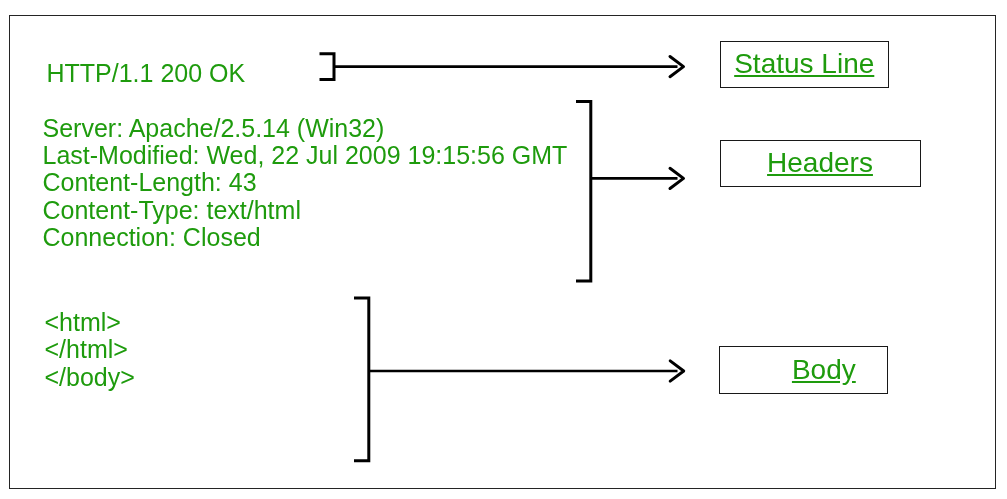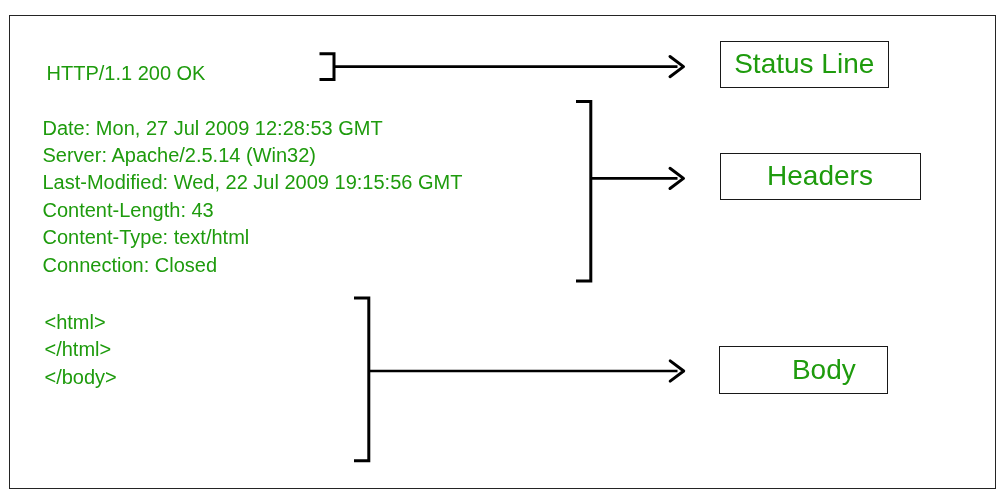--- a/index.html
+++ b/index.html
@@ -25,21 +25,21 @@
     left: 8.5px;
     top: 15px;
     width: 987px;
     height: 474px;
     border: 1.5px solid var(--frame-border);
     background: transparent;
   }
   .green-text {
     position: absolute;
     color: var(--green);
-    font-size: 20px;
+    font-size: 25px;
     line-height: 27.4px;
     white-space: nowrap;
   }
   .green-text > div { white-space: nowrap; }
   #status-text { left: 46.5px; top: 60px; }
   #headers-text { left: 42.5px; top: 114.5px; }
   #body-text { left: 44.5px; top: 309px; }
   .pointer-svg {
     position: absolute;
     left: 0; top: 0;
@@ -56,35 +56,35 @@
   .chevron { stroke-width: 3; stroke-linecap: round; stroke-linejoin: round; }
   .label-box {
     position: absolute;
     border: 1.5px solid var(--box-border);
     background: var(--bg);
     display: flex;
     align-items: center;
     justify-content: center;
     color: var(--green);
     font-size: 28px;
+    text-decoration: underline;
   }
   #status-box { left: 719.5px; top: 40.5px; width: 169.5px; height: 47.5px; }
-  #headers-box { left: 719.5px; top: 153px; width: 201px; height: 46.8px; }
+  #headers-box { left: 719.5px; top: 140px; width: 201px; height: 46.8px; }
   #body-box   { left: 718.7px; top: 346.4px; width: 169.3px; height: 47.3px; padding-left: 41px; }
 </style>
 </head>
 <body>
 
 <div class="canvas">
   <div class="frame"></div>
 
   <div class="green-text" id="status-text">HTTP/1.1 200 OK</div>
 
   <div class="green-text" id="headers-text">
-    <div>Date: Mon, 27 Jul 2009 12:28:53 GMT</div>
     <div>Server: Apache/2.5.14 (Win32)</div>
     <div>Last-Modified: Wed, 22 Jul 2009 19:15:56 GMT</div>
     <div>Content-Length: 43</div>
     <div>Content-Type: text/html</div>
     <div>Connection: Closed</div>
   </div>
 
   <div class="green-text" id="body-text">
     <div>&lt;html&gt;</div>
     <div>&lt;/html&gt;</div>

